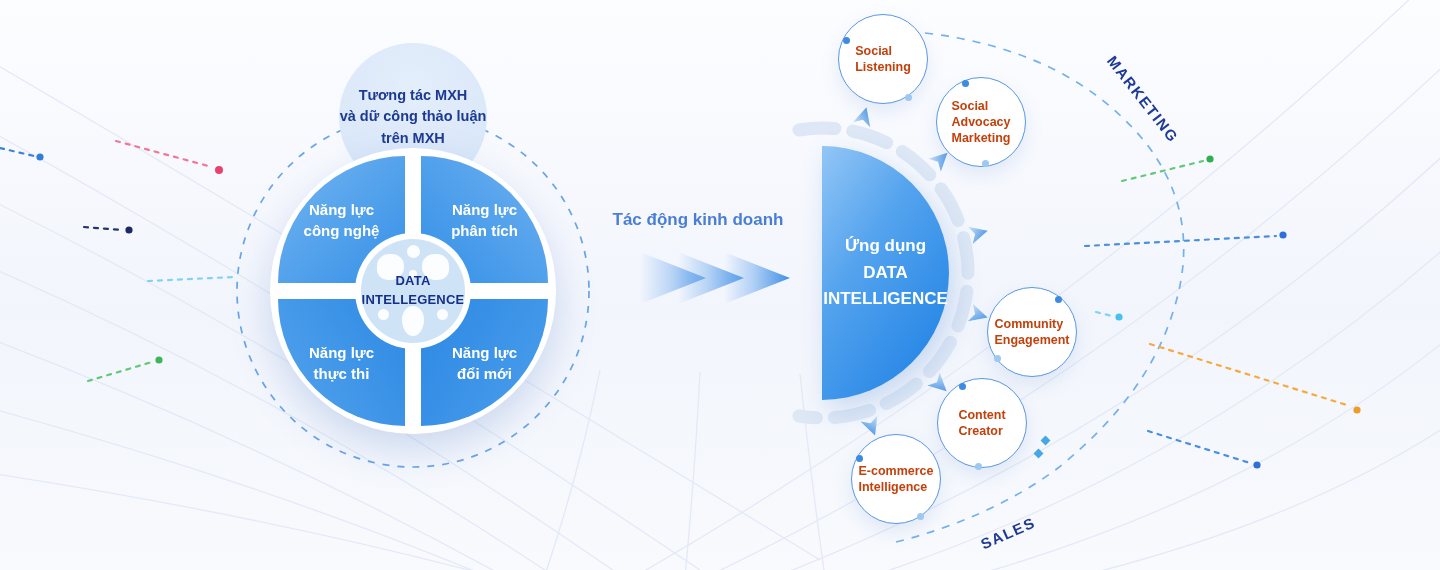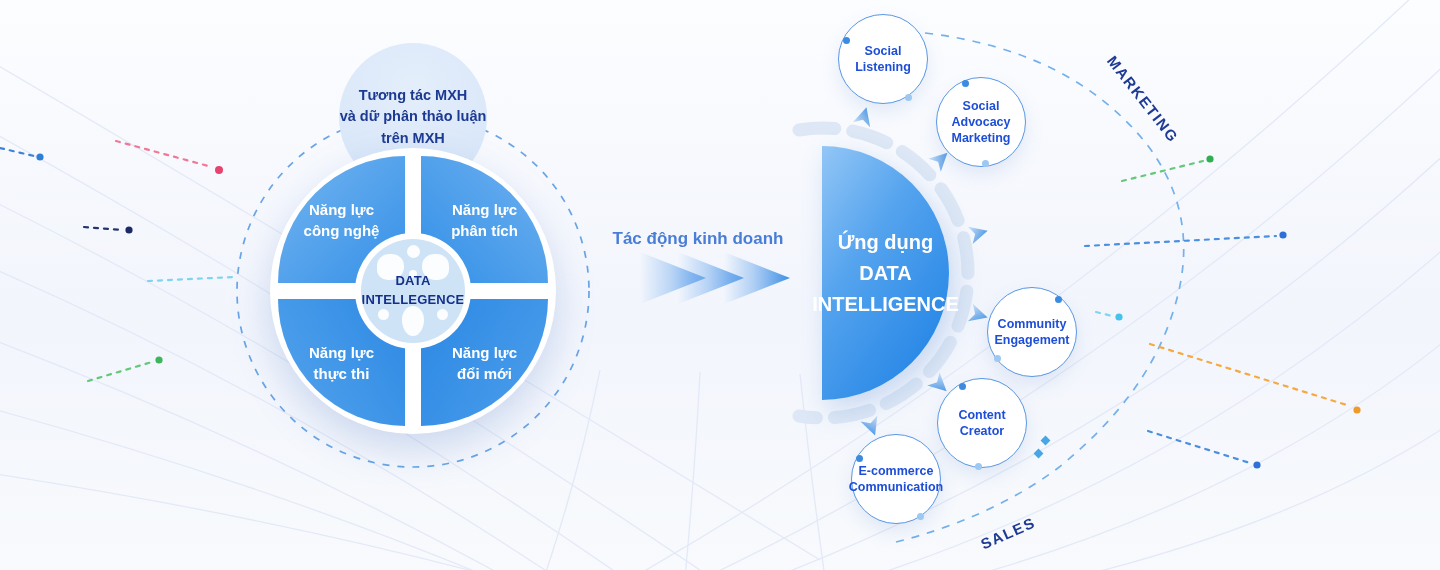--- a/index.html
+++ b/index.html
@@ -54,51 +54,51 @@
   .b2{left:61px;top:15px;width:27px;height:26px;border-radius:45% 45% 40% 50%;}
   .b3{left:46px;top:6px;width:13px;height:13px;border-radius:50%;}
   .b4{left:48px;top:31px;width:8px;height:8px;border-radius:50%;}
   .b5{left:41px;top:67px;width:22px;height:30px;border-radius:50% 50% 50% 50%/45% 45% 55% 55%;}
   .b6{left:17px;top:70px;width:11px;height:11px;border-radius:50%;}
   .b7{left:76px;top:70px;width:11px;height:11px;border-radius:50%;}
 
   
   .mid-label{
     position:absolute;z-index:2;text-align:center;color:#4a7ed6;
-    font-weight:bold;font-size:17px;margin-top:19px;
+    font-weight:bold;font-size:17px;
   }
   .mid-top{left:598px;top:210px;width:200px;}
   .mid-bottom{left:593px;top:338px;width:220px;}
   .chevrons{position:absolute;z-index:2;left:640px;top:252px;width:155px;height:52px;}
   .ch{
     position:absolute;top:0;width:66px;height:52px;
     clip-path:polygon(0 0,100% 50%,0 100%);
     background:linear-gradient(to right,rgba(170,205,245,0) 0%,rgba(120,175,238,.55) 45%,#3f8fe6 100%);
   }
   .ch1{left:0;opacity:.8;}
   .ch2{left:38px;opacity:.9;}
   .ch3{left:84px;}
 
   
   .halfcircle{
     position:absolute;z-index:2;left:822px;top:146px;width:127px;height:254px;
     border-radius:0 127px 127px 0/0 127px 127px 0;
     background:linear-gradient(125deg,#93c6f6 0%,#54a3ee 38%,#2787e6 85%);
     display:flex;align-items:center;justify-content:center;text-align:center;
-    color:#ffffff;font-weight:bold;font-size:20px;line-height:1.55;
+    color:#ffffff;font-weight:bold;font-size:17px;line-height:1.55;
     box-shadow:6px 10px 26px rgba(70,130,210,.25);
   }
 
   
   .sat{
     position:absolute;z-index:3;width:90px;height:90px;border-radius:50%;
     background:#ffffff;border:1.4px solid #5897e5;box-sizing:border-box;
     box-shadow:0 8px 18px rgba(100,140,210,.15);
-    display:flex;align-items:center;justify-content:center;text-align:center;
-    color:#1d4ed8;font-weight:bold;font-size:12.5px;line-height:1.3;
+    display:flex;align-items:center;justify-content:center;
+    color:#c2410c;font-weight:bold;font-size:12.5px;line-height:1.3;
   }
   .sat-1{left:838px;top:14px;}
   .sat-2{left:936px;top:77px;}
   .sat-3{left:988px;top:173px;}
   .sat-4{left:987px;top:287px;}
   .sat-5{left:937px;top:378px;}
   .sat-6{left:851px;top:434px;}
   .dot{position:absolute;width:7px;height:7px;border-radius:50%;}
   .dot-dark{background:#3d8be0;}
   .dot-light{background:#9cc8f2;}
@@ -200,21 +200,21 @@
       <circle cx="159" cy="360" r="3.6" fill="#3cb55b"></circle>
       <circle cx="1210" cy="159" r="3.6" fill="#2fae52"></circle>
       <circle cx="1283" cy="235" r="3.6" fill="#2f6fd8"></circle>
       <circle cx="1119" cy="317" r="3.6" fill="#45c2ee"></circle>
       <circle cx="1357" cy="410" r="3.6" fill="#f09a28"></circle>
       <circle cx="1257" cy="465" r="3.6" fill="#2f6fd8"></circle>
     </g>
   </svg>
 
   <div class="bubble bubble-top ml">Tương tác MXH
-và dữ phân thảo luận
+và dữ công thảo luận
 trên MXH</div>
 
   <div class="wheel">
     <div class="quad quad-tl ml">Năng lực
 công nghệ</div>
     <div class="quad quad-tr ml">Năng lực
 phân tích</div>
     <div class="quad quad-bl ml">Năng lực
 thực thi</div>
     <div class="quad quad-br ml">Năng lực
@@ -267,19 +267,19 @@
   <div class="sat sat-4">
     <span class="dot dot-dark d1"></span>
     <span class="dot dot-light d2"></span>
     <span class="ml">Community
 Engagement</span>
   </div>
   <div class="sat sat-6">
     <span class="dot dot-dark d1"></span>
     <span class="dot dot-light d2"></span>
     <span class="ml">E-commerce
-Communication</span>
+Intelligence</span>
   </div>
 
   <div class="arc-label marketing">MARKETING</div>
   <div class="arc-label sales">SALES</div>
 
 </div>
 
 </body></html>

